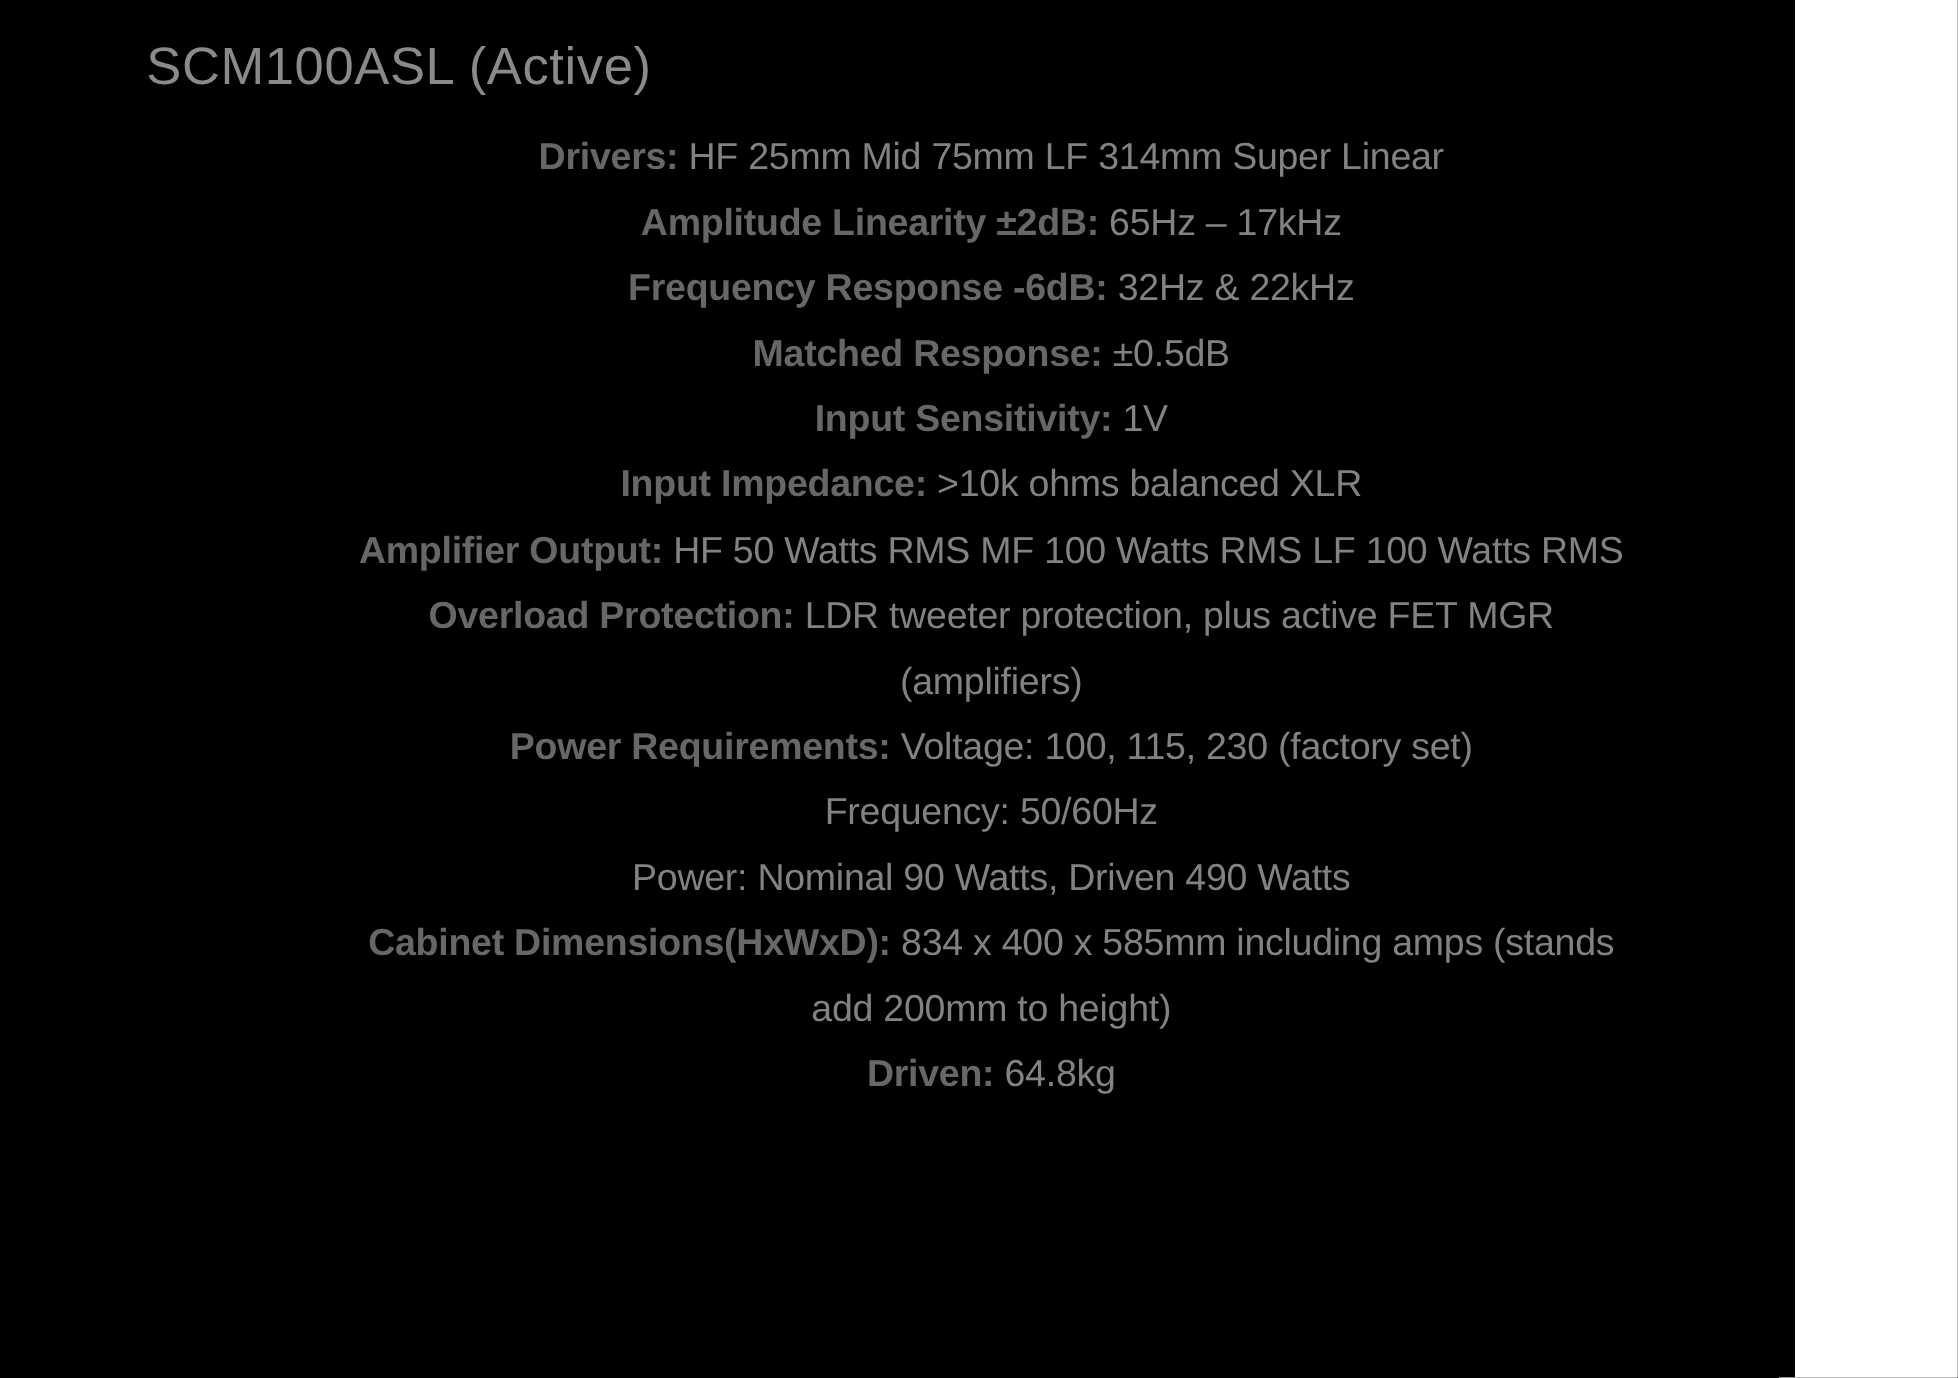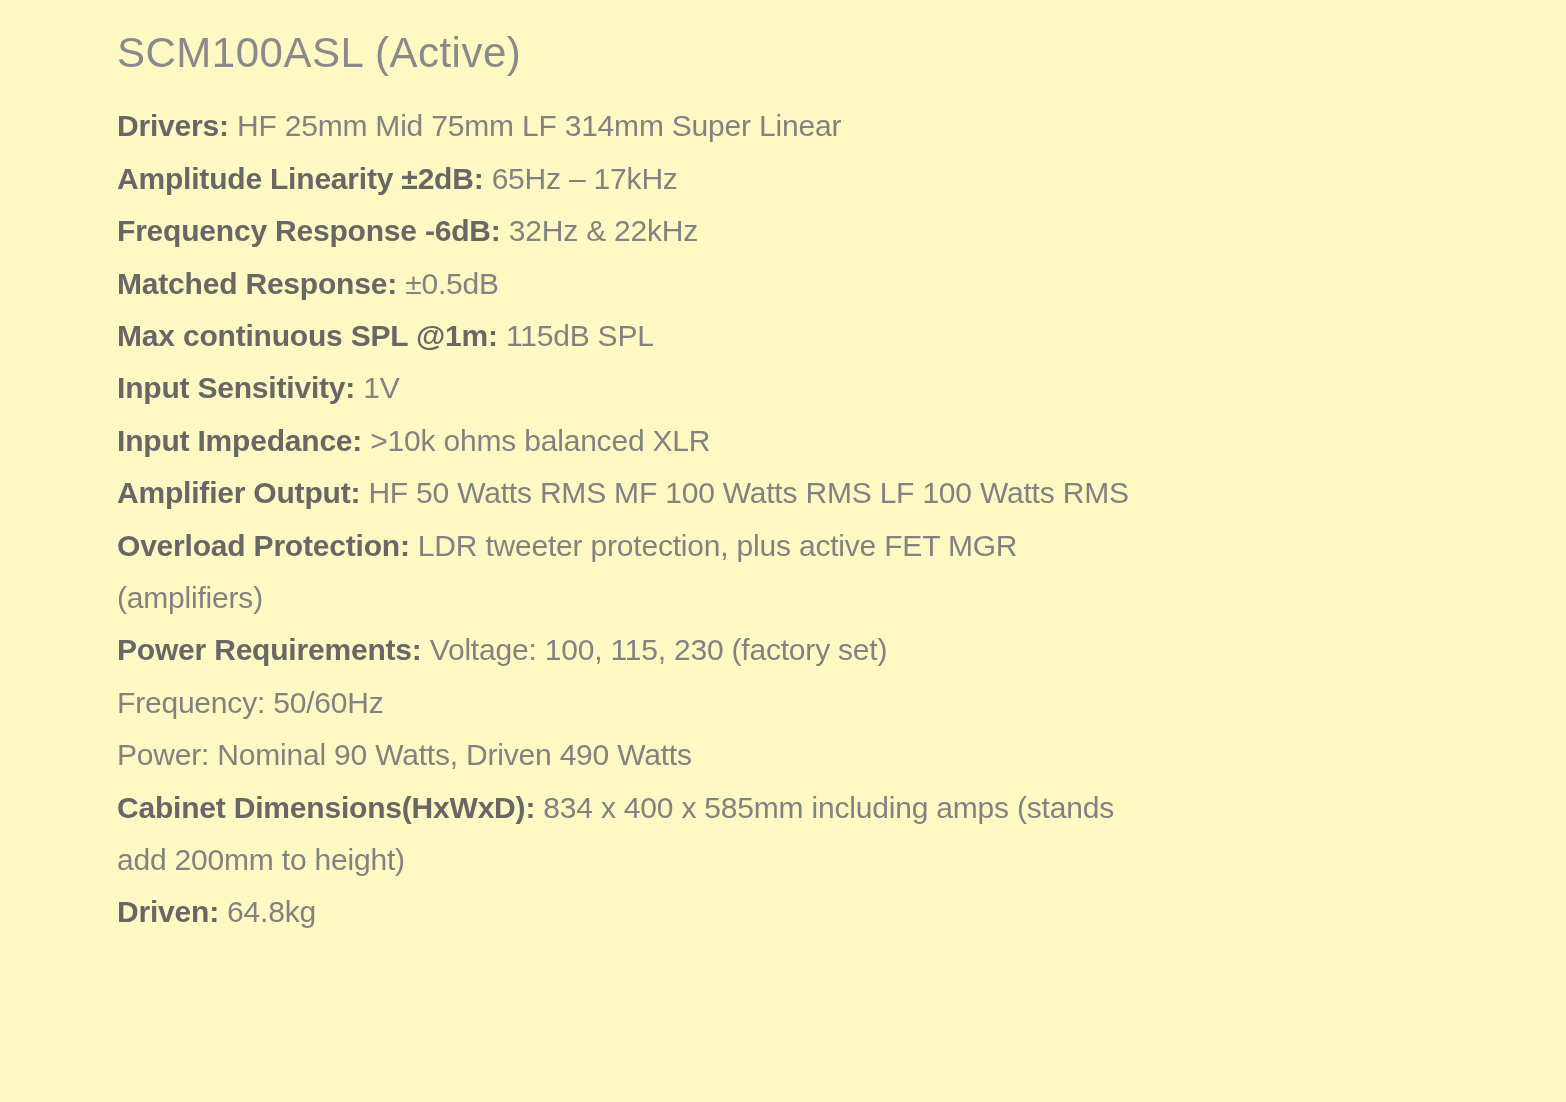--- a/index.html
+++ b/index.html
@@ -8,35 +8,36 @@
     background: #ffffff;
   }
   body {
     width: 1566px;
     height: 1102px;
     overflow: hidden;
     font-family: "Liberation Sans", sans-serif;
   }
   .page {
     box-sizing: border-box;
-    width: 1566px;
+    width: 1436px;
     height: 1102px;
     padding: 28px 100px 0 117px;
-    background: #fef9c3;
+    background: #000000;
   }
   .page-title {
     margin: 0 0 22px 0;
     font-size: 42px;
     font-weight: 300;
     letter-spacing: 0.5px;
     color: #8a8a8a;
     line-height: 1.2;
   }
   .spec-list {
     width: 1352px;
+    text-align: center;
   }
   .spec-line {
     font-size: 30px;
     line-height: 52.4px;
     color: #828282;
     letter-spacing: -0.2px;
   }
   .spec-label {
     font-weight: 700;
     color: #676767;
@@ -58,23 +59,20 @@
     <span class="spec-label">Drivers:</span><span class="spec-value"> HF 25mm Mid 75mm LF 314mm Super Linear</span>
   </div>
       <div class="spec-line">
     <span class="spec-label">Amplitude Linearity ±2dB:</span><span class="spec-value"> 65Hz – 17kHz</span>
   </div>
       <div class="spec-line">
     <span class="spec-label">Frequency Response -6dB:</span><span class="spec-value"> 32Hz &amp; 22kHz</span>
   </div>
       <div class="spec-line">
     <span class="spec-label">Matched Response:</span><span class="spec-value"> ±0.5dB</span>
-  </div>
-      <div class="spec-line">
-    <span class="spec-label">Max continuous SPL @1m:</span><span class="spec-value"> 115dB SPL</span>
   </div>
       <div class="spec-line">
     <span class="spec-label">Input Sensitivity:</span><span class="spec-value"> 1V</span>
   </div>
       <div class="spec-line">
     <span class="spec-label">Input Impedance:</span><span class="spec-value"> &gt;10k ohms balanced XLR</span>
   </div>
       <div class="spec-line">
     <span class="spec-label">Amplifier Output:</span><span class="spec-value"> HF 50 Watts RMS MF 100 Watts RMS LF 100 Watts RMS</span>
   </div>

